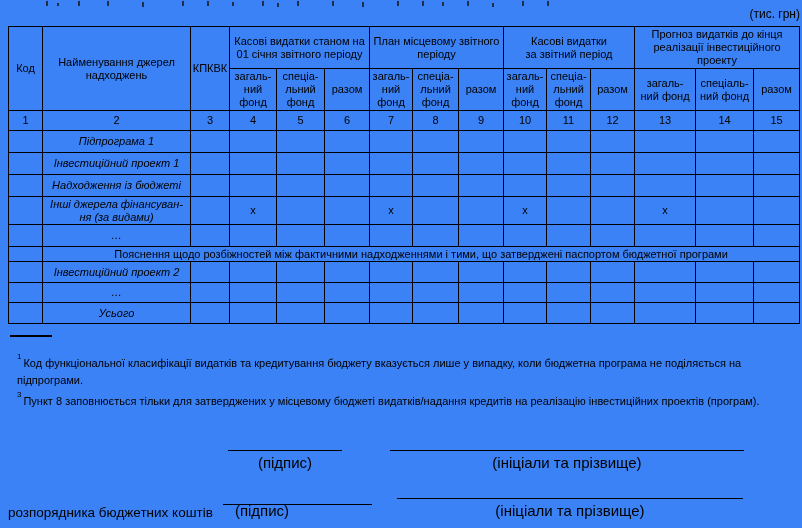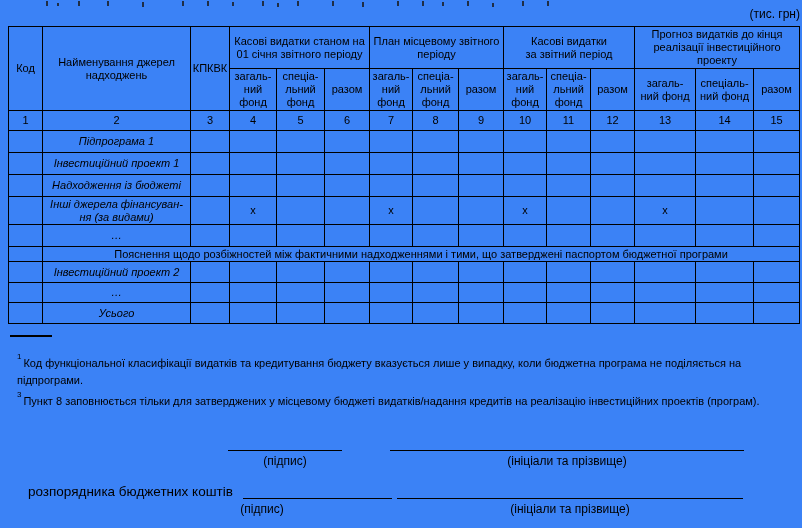--- a/index.html
+++ b/index.html
@@ -23,22 +23,22 @@
   }
   td.c-note{font-size:11.5px;text-align:center;}
   tr.r-italic td.c-name{font-style:italic;}
   td.xcell{font-size:11.5px;}
   .fn-sep{position:absolute;left:10px;top:335px;width:42px;border-top:2px solid #000;}
   .footnotes{position:absolute;left:8px;top:351px;width:792px;font-size:11px;line-height:17px;margin-left:9px;}
   .fn-text{white-space:pre-line;}
   .fn sup{font-size:8px;position:relative;top:-3px;margin-right:2px;}
   .sig-role{position:absolute;font-size:13.5px;line-height:17px;}
   .sigline{position:absolute;height:0;border-bottom:1px solid #000;}
-  .sigcap{position:absolute;font-size:12px;text-align:center;}
-  .sig2-row{position:absolute;left:8px;top:483px;width:364px;display:flex;align-items:flex-end;margin-left:20px;}
+  .sigcap{position:absolute;font-size:15px;text-align:center;}
+  .sig2-row{position:absolute;left:8px;top:504px;width:364px;display:flex;align-items:flex-start;}
   .sig2-row .role-part{font-size:13.5px;line-height:17px;white-space:nowrap;}
   .sig2-row .flexline{flex:1;border-bottom:1px solid #000;height:0;margin-left:10px;margin-bottom:1px;}
 </style>
 </head>
 <body>
 
 <div class="page">
 
   <svg class="clip-remnant" width="802" height="8">
     <g stroke="#1a1a1a" stroke-width="1.6">

